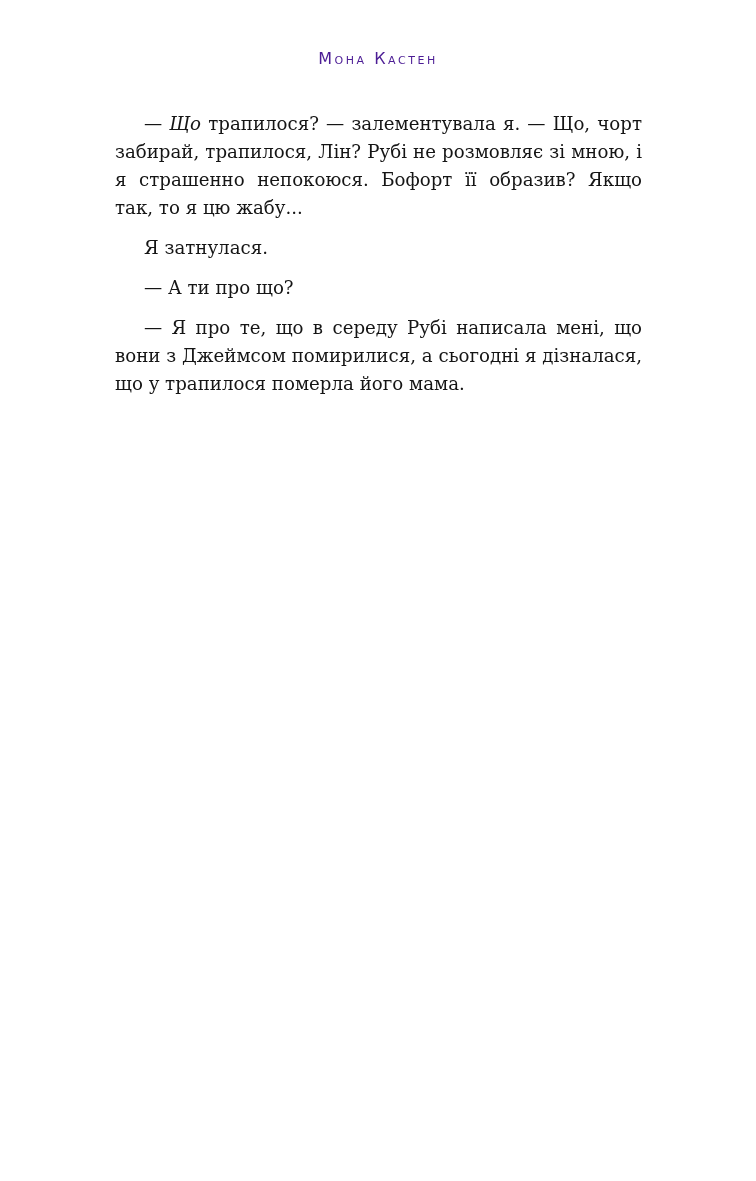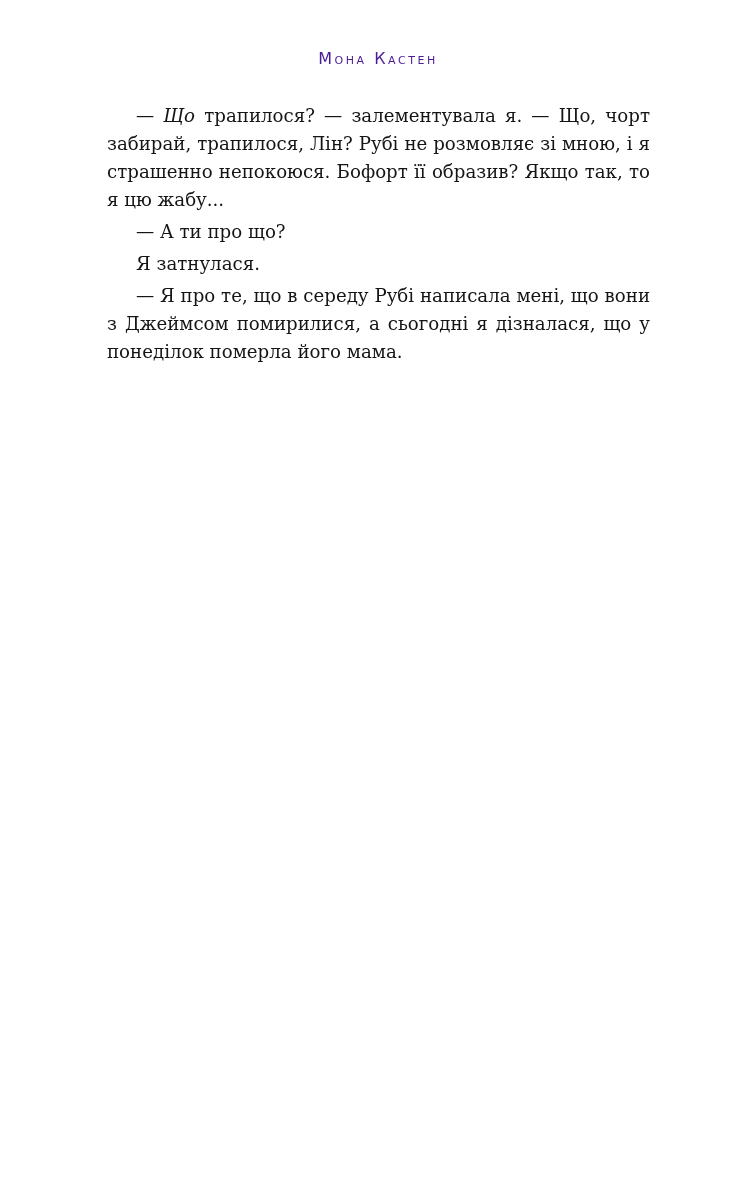--- a/index.html
+++ b/index.html
@@ -34,28 +34,28 @@
       left: 103px;
       width: 551px;
       font-family: "DejaVu Serif", serif;
       font-size: 18.2px;
       line-height: 28px;
       color: #151515;
       text-align: justify;
       hyphens: manual;
     }
     .para {
-      margin: 4px;
+      margin: 12px;
       text-indent: 29px;
     }
     em { font-style: italic; }
   </style>
 </head>
 <body>
 
 <div class="running-head">Мона Кастен</div>
 
 <div class="text-block">
   <p class="para"><span>— </span><em>Що</em><span> трапилося? — залементувала я. — Що, чорт забирай, трапилося, Лін? Рубі не розмовляє зі мною, і я страшенно непокоюся. Бофорт її образив? Якщо так, то я цю жабу...</span></p>
+  <p class="para">Я затнулася.</p>
   <p class="para">— А ти про що?</p>
-  <p class="para">Я затнулася.</p>
-  <p class="para">— Я про те, що в середу Рубі написала мені, що вони з Джеймсом помирилися, а сьогодні я дізналася, що у понеділок померла його мама.</p>
+  <p class="para">— Я про те, що в середу Рубі написала мені, що вони з Джеймсом помирилися, а сьогодні я дізналася, що у трапилося померла його мама.</p>
 </div>
 
 </body></html>

